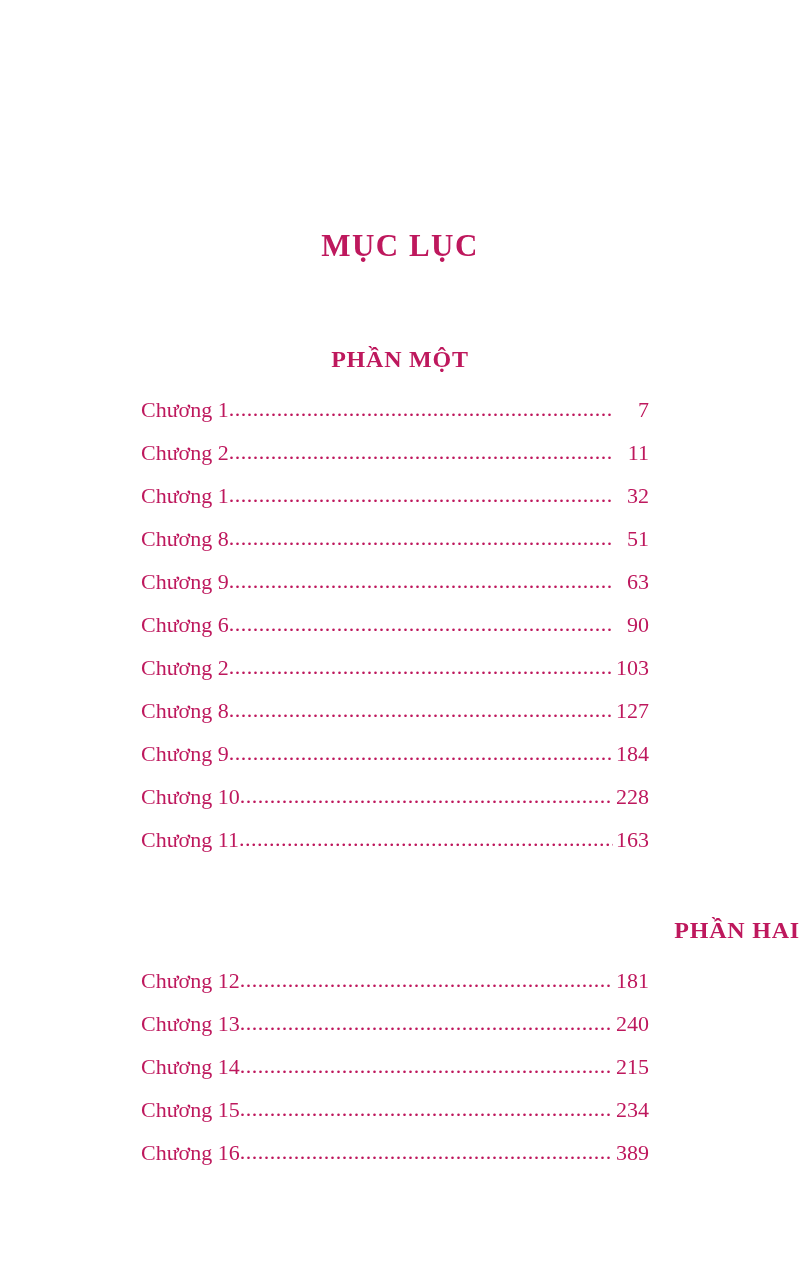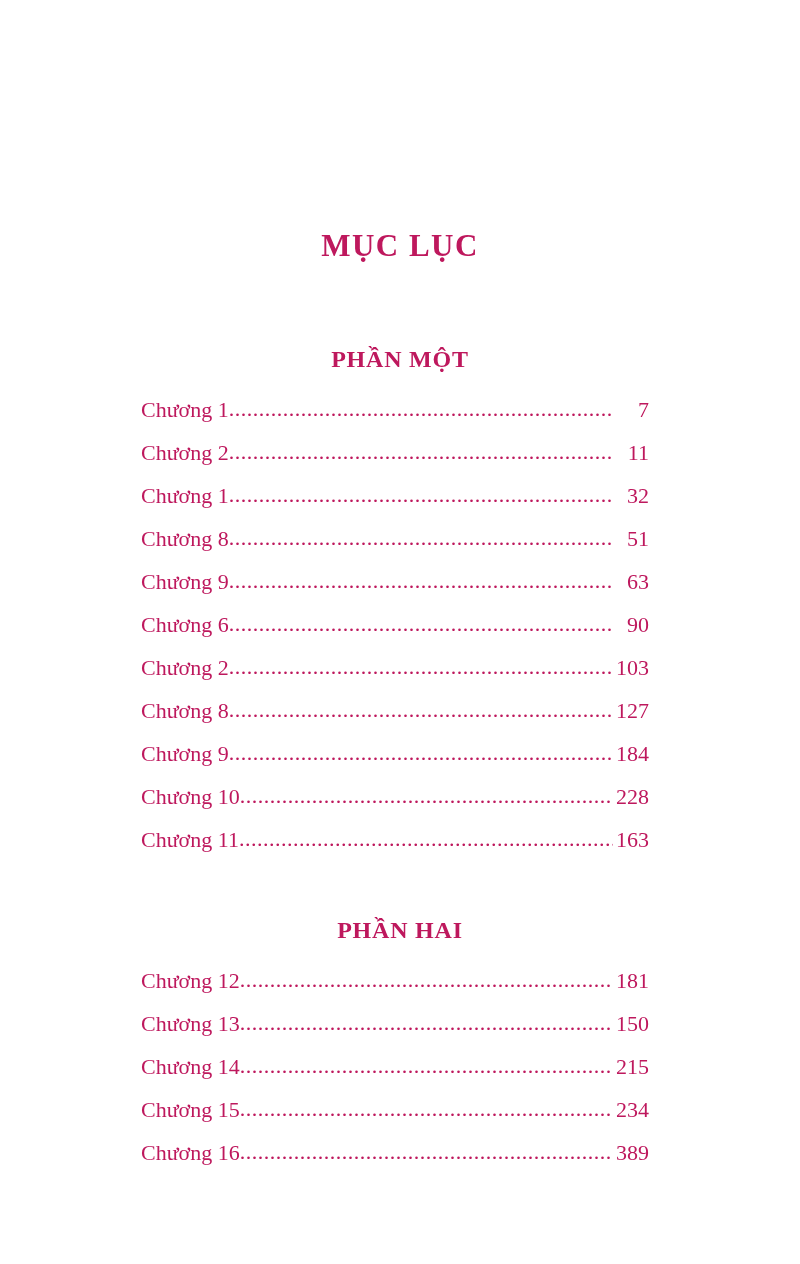--- a/index.html
+++ b/index.html
@@ -27,21 +27,21 @@
     font-family: "Liberation Serif", serif;
   }
   .part-heading {
     text-align: center;
     font-size: 24px;
     font-weight: bold;
     letter-spacing: 0.8px;
     margin: 0;
   }
   .part-one-heading { padding-top: 82px; }
-  .part-two-heading { padding-top: 45px; }
+  .part-two-heading { padding-top: 45px; text-align: right; }
 
   .entries {
     margin: 0;
     padding: 0;
     list-style: none;
     width: 508px;
     margin-left: 141px;
   }
   .entries.first { margin-top: 26px; }
   .entries.second { margin-top: 26px; }
@@ -143,21 +143,21 @@
 
   <ul class="entries second">
     <li class="entry">
       <span class="entry-label">Chương 12</span>
       <span class="leader">......................................................................................................</span>
       <span class="entry-page">181</span>
     </li>
     <li class="entry">
       <span class="entry-label">Chương 13</span>
       <span class="leader">......................................................................................................</span>
-      <span class="entry-page">150</span>
+      <span class="entry-page">240</span>
     </li>
     <li class="entry">
       <span class="entry-label">Chương 14</span>
       <span class="leader">......................................................................................................</span>
       <span class="entry-page">215</span>
     </li>
     <li class="entry">
       <span class="entry-label">Chương 15</span>
       <span class="leader">......................................................................................................</span>
       <span class="entry-page">234</span>

